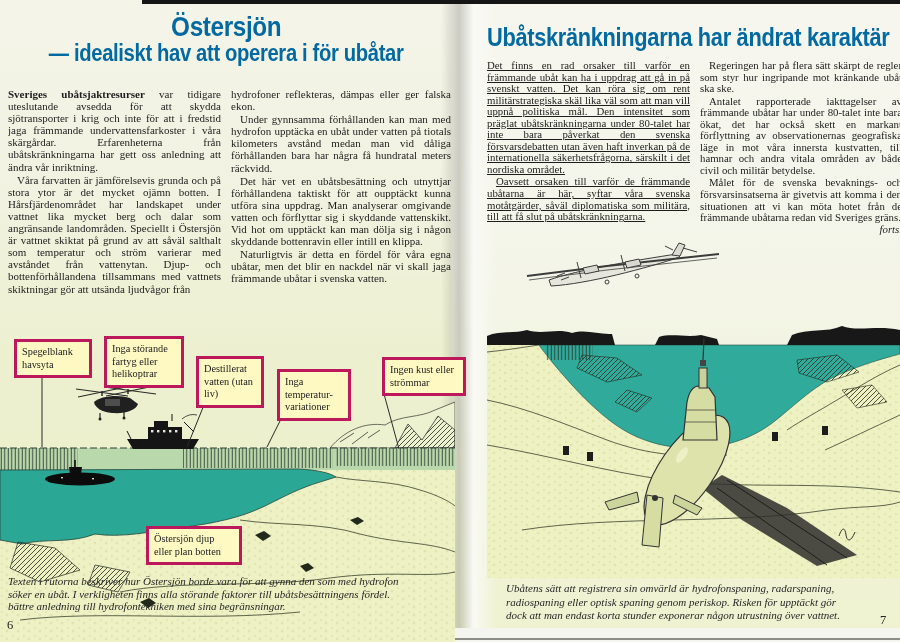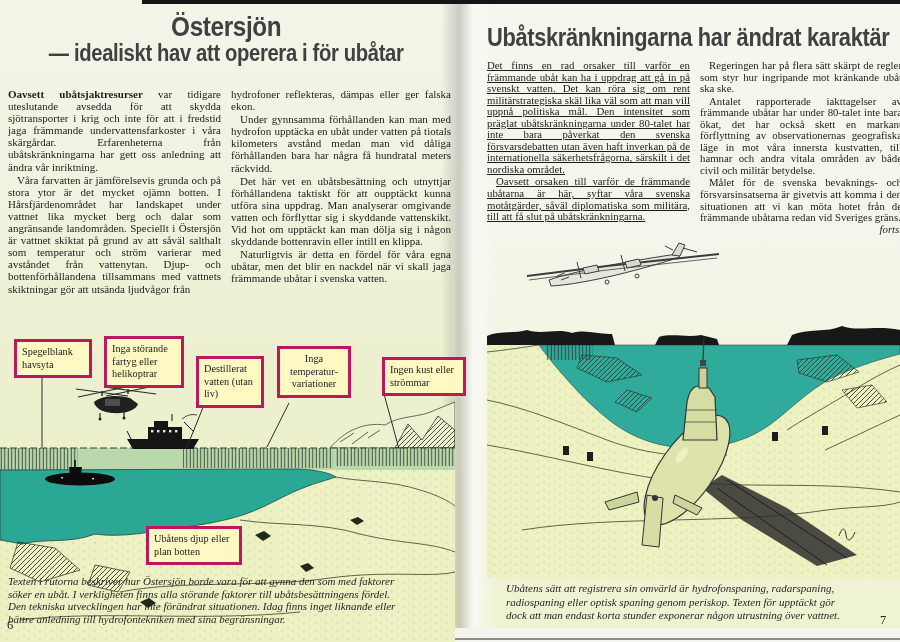--- a/index.html
+++ b/index.html
@@ -10,21 +10,21 @@
   #left-page{left:0;top:0;width:452px;height:642px;
     background:linear-gradient(180deg,#f4f4e9 0%,#f1f2e0 30%,#edf0d0 55%,#eaf0c6 100%);}
   #right-page{left:452px;top:0;width:448px;height:642px;
     background:linear-gradient(180deg,#f6f6ee 0%,#f4f5e9 40%,#f0f3da 75%,#eef2cf 100%);}
   #gutter{left:441px;top:0;width:56px;height:642px;
     background:linear-gradient(90deg,rgba(90,90,80,0) 0%,rgba(95,95,85,0.28) 32%,rgba(250,250,246,0.95) 58%,rgba(250,250,246,0) 100%);}
   #top-strip{left:142px;top:0;width:758px;height:4px;background:#151515;}
   #bottom-white{left:445px;top:628px;width:455px;height:14px;background:#f5f5f0;}
   #bottom-line{left:452px;top:638px;width:448px;height:2px;background:#8d8d85;}
   
-  .title{font-family:"Liberation Sans",sans-serif;font-weight:700;color:#404040;
+  .title{font-family:"Liberation Sans",sans-serif;font-weight:700;color:#0369a1;
          letter-spacing:-0.4px;white-space:nowrap;}
   #lp-title{left:0;top:14px;width:452px;text-align:center;line-height:1.02;}
   #lp-title .l1{font-size:27px;display:inline-block;transform:scaleX(0.9);transform-origin:center top;}
   #lp-title .l2{font-size:23.5px;display:inline-block;transform:scaleX(0.86);transform-origin:center top;}
   #rp-title{left:487px;top:22px;width:412px;font-size:26px;}
   #rp-title .l1{display:inline-block;transform:scaleX(0.84);transform-origin:left top;}
   
   .col{font-size:11px;line-height:1.1;text-align:justify;overflow:hidden;}
   .col p{margin:0 0 1px 0;}
   .col p.ind{text-indent:9px;}
@@ -33,21 +33,21 @@
   #rp-col1{left:487px;top:60px;width:203px;height:182px;font-size:10.8px;line-height:1.07;text-decoration:underline;}
   #rp-col2{left:700px;top:60px;width:202px;height:182px;font-size:10.8px;line-height:1.07;}
   .lead{font-weight:700;}
   .forts{float:right;font-style:italic;}
   
   .callout{background:#fef9c3;border:3px solid #be185d;padding:4px 5px;
     font-size:10.3px;line-height:1.22;color:#222;z-index:5;}
   #c1{left:14px;top:339px;width:62px;}
   #c2{left:104px;top:336px;width:64px;}
   #c3{left:196px;top:356px;width:52px;}
-  #c4{left:277px;top:346px;width:58px;text-align:center;}
+  #c4{left:277px;top:369px;width:58px;}
   #c5{left:358px;top:357px;width:68px;margin-left:24px;}
   #c6{left:146px;top:526px;width:80px;}
   
   .caption{font-style:italic;font-size:11px;line-height:12.6px;color:#262626;z-index:4;}
   .caption div{white-space:nowrap;}
   #lp-caption{left:8px;top:575px;}
   #rp-caption{left:506px;top:582px;line-height:13.5px;}
   .pagenum{font-size:12.5px;color:#222;z-index:6;}
   #pn6{left:7px;top:618px;}
   #pn7{left:880px;top:613px;}
@@ -232,59 +232,58 @@
   <div class="abs" id="top-strip"></div>
   <div class="abs" id="bottom-white"></div>
   <div class="abs" id="bottom-line"></div>
 
   <div class="abs title" id="lp-title">
     <span class="l1">Östersjön</span><br>
     <span class="l2">— idealiskt hav att operera i för ubåtar</span>
   </div>
 
   <div class="abs col" id="lp-col1">
-    <p><span class="lead">Oavsett ubåtsjaktresurser</span><span> var tidigare uteslutande avsedda för att skydda sjötransporter i krig och inte för att i fredstid jaga främmande undervattensfarkoster i våra skärgårdar. Erfarenheterna från ubåtskränkningarna har gett oss anledning att ändra vår inriktning.</span></p>
+    <p><span class="lead">Sveriges ubåtsjaktresurser</span><span> var tidigare uteslutande avsedda för att skydda sjötransporter i krig och inte för att i fredstid jaga främmande undervattensfarkoster i våra skärgårdar. Erfarenheterna från ubåtskränkningarna har gett oss anledning att ändra vår inriktning.</span></p>
     <p class="ind">Våra farvatten är jämförelsevis grunda och på stora ytor är det mycket ojämn botten. I Hårsfjärdenområdet har landskapet under vattnet lika mycket berg och dalar som angränsande landområden. Speciellt i Östersjön är vattnet skiktat på grund av att såväl salthalt som temperatur och ström varierar med avståndet från vattenytan. Djup- och bottenförhållandena tillsammans med vattnets skiktningar gör att utsända ljudvågor från</p>
   </div>
   <div class="abs col" id="lp-col2">
     <p>hydrofoner reflekteras, dämpas eller ger falska ekon.</p>
     <p class="ind">Under gynnsamma förhållanden kan man med hydrofon upptäcka en ubåt under vatten på tiotals kilometers avstånd medan man vid dåliga förhållanden bara har några få hundratal meters räckvidd.</p>
     <p class="ind">Det här vet en ubåtsbesättning och utnyttjar förhållandena taktiskt för att oupptäckt kunna utföra sina uppdrag. Man analyserar omgivande vatten och förflyttar sig i skyddande vattenskikt. Vid hot om upptäckt kan man dölja sig i någon skyddande bottenravin eller intill en klippa.</p>
     <p class="ind">Naturligtvis är detta en fördel för våra egna ubåtar, men det blir en nackdel när vi skall jaga främmande ubåtar i svenska vatten.</p>
   </div>
 
   <div class="abs callout" id="c1">Spegelblank havsyta</div>
   <div class="abs callout" id="c3">Destillerat vatten (utan liv)</div>
   <div class="abs callout" id="c2">Inga störande fartyg eller helikoptrar</div>
   <div class="abs callout" id="c4">Inga temperatur-variationer</div>
   <div class="abs callout" id="c5">Ingen kust eller strömmar</div>
-  <div class="abs callout" id="c6">Ubåtens djup eller plan botten</div>
+  <div class="abs callout" id="c6">Östersjön djup eller plan botten</div>
 
   <div class="abs caption" id="lp-caption">
-    <div>Texten i rutorna beskriver hur Östersjön borde vara för att gynna den som med faktorer</div>
+    <div>Texten i rutorna beskriver hur Östersjön borde vara för att gynna den som med hydrofon</div>
     <div>söker en ubåt. I verkligheten finns alla störande faktorer till ubåtsbesättningens fördel.</div>
-    <div>Den tekniska utvecklingen har inte förändrat situationen. Idag finns inget liknande eller</div>
     <div>bättre anledning till hydrofontekniken med sina begränsningar.</div>
   </div>
   <div class="abs pagenum" id="pn6">6</div>
 
   <div class="abs title" id="rp-title">
     <span class="l1">Ubåtskränkningarna har ändrat karaktär</span>
   </div>
 
   <div class="abs col" id="rp-col1">
     <p>Det finns en rad orsaker till varför en främmande ubåt kan ha i uppdrag att gå in på svenskt vatten. Det kan röra sig om rent militärstrategiska skäl lika väl som att man vill uppnå politiska mål. Den intensitet som präglat ubåtskränkningarna under 80-talet har inte bara påverkat den svenska försvarsdebatten utan även haft inverkan på de internationella säkerhetsfrågorna, särskilt i det nordiska området.</p>
     <p class="ind">Oavsett orsaken till varför de främmande ubåtarna är här, syftar våra svenska motåtgärder, såväl diplomatiska som militära, till att få slut på ubåtskränkningarna.</p>
   </div>
   <div class="abs col" id="rp-col2">
     <p class="ind">Regeringen har på flera sätt skärpt de regler som styr hur ingripande mot kränkande ubåt ska ske.</p>
     <p class="ind">Antalet rapporterade iakttagelser av främmande ubåtar har under 80-talet inte bara ökat, det har också skett en markant förflyttning av observationernas geografiska läge in mot våra innersta kustvatten, till hamnar och andra vitala områden av både civil och militär betydelse.</p>
     <p class="ind"><span>Målet för de svenska bevaknings- och försvarsinsatserna är givetvis att komma i den situationen att vi kan möta hotet från de främmande ubåtarna redan vid Sveriges gräns.</span> <span class="forts">forts.</span></p>
   </div>
 
   <div class="abs caption" id="rp-caption">
     <div>Ubåtens sätt att registrera sin omvärld är hydrofonspaning, radarspaning,</div>
-    <div>radiospaning eller optisk spaning genom periskop. Texten för upptäckt gör</div>
+    <div>radiospaning eller optisk spaning genom periskop. Risken för upptäckt gör</div>
     <div>dock att man endast korta stunder exponerar någon utrustning över vattnet.</div>
   </div>
   <div class="abs pagenum" id="pn7">7</div>
 
 </div>
 
 </body></html>

